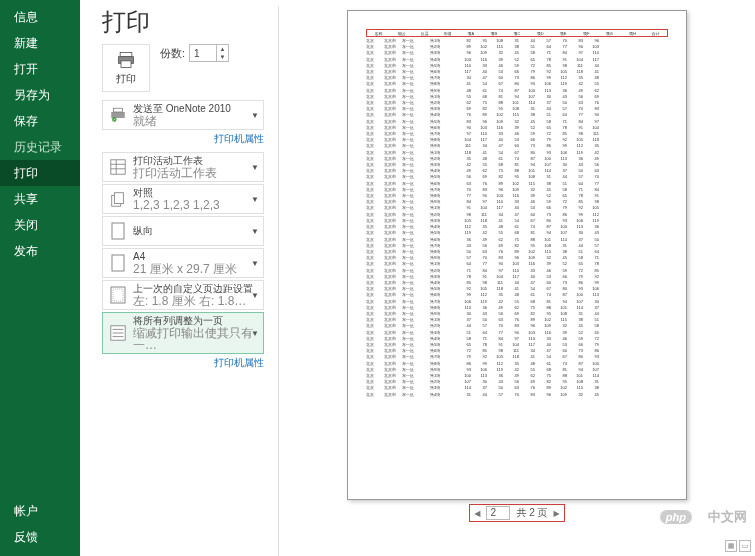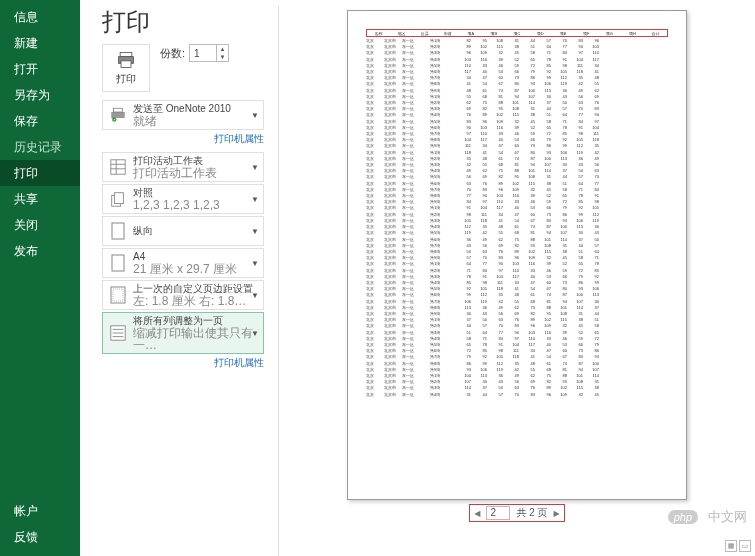--- a/index.html
+++ b/index.html
@@ -52,21 +52,21 @@
 .page .hdr-box span { flex: 1; font-size: 4px; color: #333; text-align: center; line-height: 8px; overflow: hidden; }
 .tbl { font-size: 4px; line-height: 6.2px; color: #333; }
 .tbl .row { display: flex; white-space: nowrap; }
 .tbl .row span { display: inline-block; overflow: hidden; }
 
 .pager { margin: 4px auto 0; display: flex; align-items: center; justify-content: center; gap: 4px; font-size: 10px; color: #555; }
 .pager .box { border: 1px solid #d04040; padding: 1px 4px; display: flex; align-items: center; gap: 6px; }
 .pager .num { width: 24px; height: 14px; border: 1px solid #bbb; background: #fff; text-align: left; padding-left: 3px; font-size: 10px; line-height: 12px; }
 .pager .tri { font-size: 8px; color: #777; cursor: pointer; }
 
-.watermark { position: absolute; right: 8px; bottom: 30px; display: flex; align-items: center; gap: 10px; font-size: 13px; color: #bbb; font-weight: normal; }
+.watermark { position: absolute; right: 8px; bottom: 30px; display: flex; align-items: center; gap: 16px; font-size: 13px; color: #bbb; font-weight: bold; }
 .watermark .php { background: #ccc; color: #fff; border-radius: 9px; padding: 1px 6px; font-size: 11px; font-style: italic; }
 
 .corner-icons { position: absolute; right: 4px; bottom: 4px; display: flex; gap: 2px; }
 .corner-icons div { width: 12px; height: 12px; border: 1px solid #bbb; font-size: 7px; display: flex; align-items: center; justify-content: center; color: #888; }
 </style>
 </head>
 <body>
 
 <div class="root">
 

